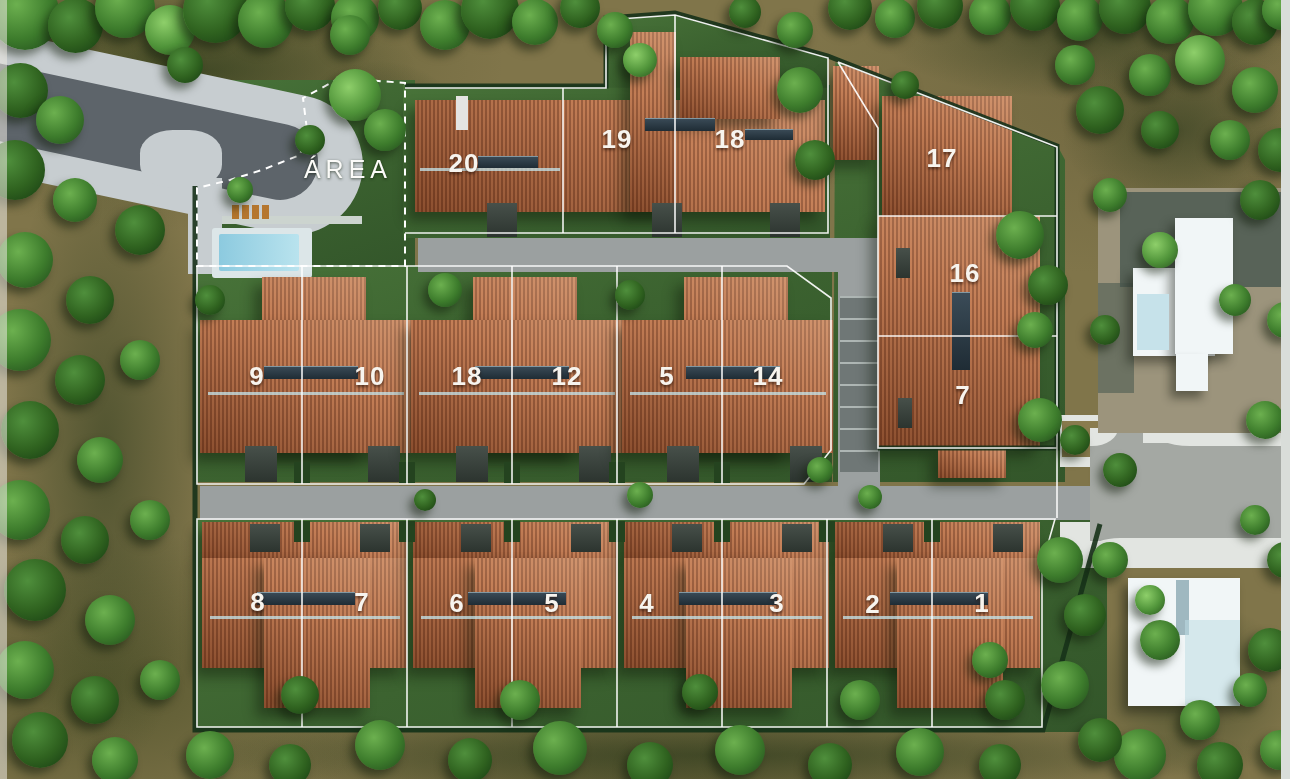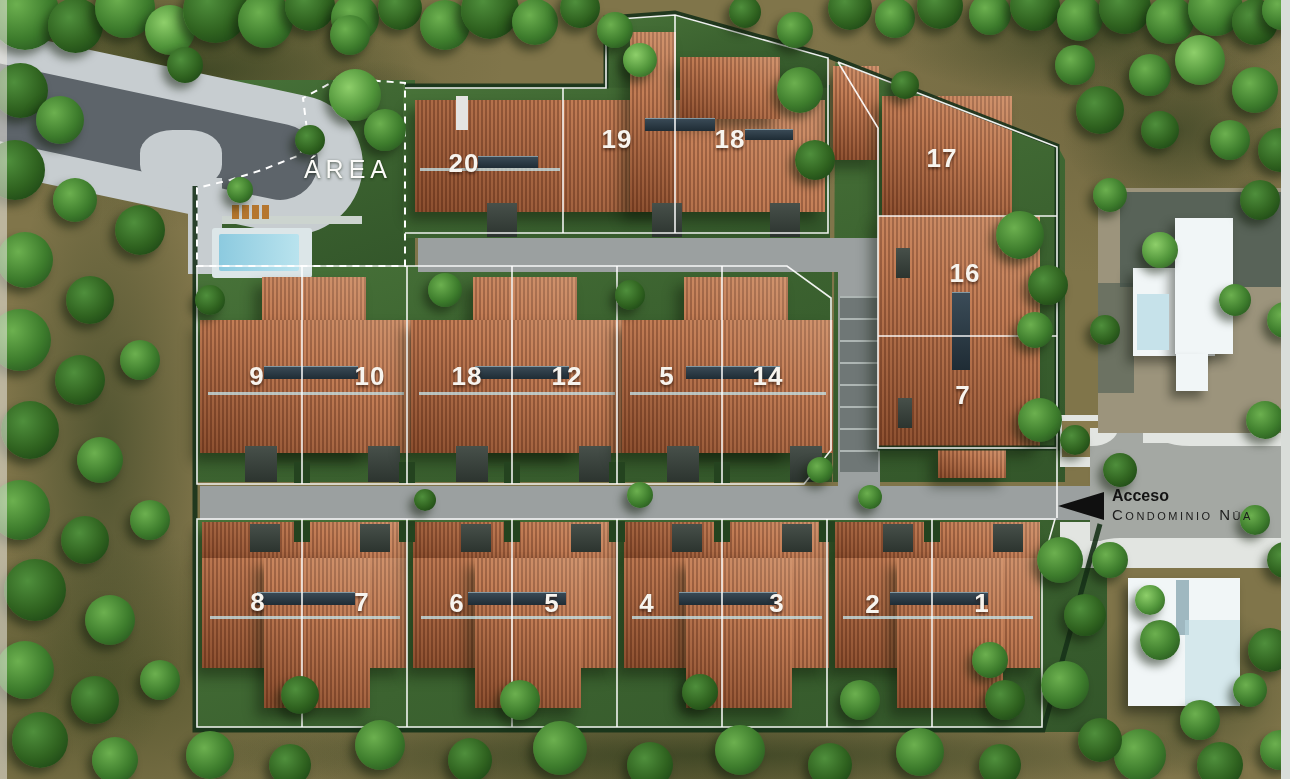--- a/index.html
+++ b/index.html
@@ -315,25 +315,20 @@
       <div class="tree" style="left: 1142px; top: 232px; width: 36px; height: 36px; background: radial-gradient(circle at 38% 35%, rgb(142, 207, 106), rgb(79, 147, 57) 55%, rgb(39, 81, 30) 100%);"></div>
       <div class="tree" style="left: 1219px; top: 284px; width: 32px; height: 32px; background: radial-gradient(circle at 38% 35%, rgb(108, 176, 79), rgb(61, 124, 44) 55%, rgb(31, 71, 26) 100%);"></div>
       <div class="tree" style="left: 1135px; top: 585px; width: 30px; height: 30px; background: radial-gradient(circle at 38% 35%, rgb(142, 207, 106), rgb(79, 147, 57) 55%, rgb(39, 81, 30) 100%);"></div>
       <div class="tree" style="left: 1233px; top: 673px; width: 34px; height: 34px; background: radial-gradient(circle at 38% 35%, rgb(108, 176, 79), rgb(61, 124, 44) 55%, rgb(31, 71, 26) 100%);"></div>
     </div>
 
   <div id="labels" style="left:0;top:0;width:1290px;height:779px;">
     <div id="area-social">
       <div style="position:static">ÁREA</div>
     </div>
-    <div id="access">
-      <div class="tri"></div>
-      <div class="t1">Acceso</div>
-      <div class="t2">Condominio Nūa</div>
-    </div>
   <div class="lot-label" style="left: 982px; top: 603px;">1</div>
       <div class="lot-label" style="left: 873px; top: 604px;">2</div>
       <div class="lot-label" style="left: 777px; top: 603px;">3</div>
       <div class="lot-label" style="left: 647px; top: 603px;">4</div>
       <div class="lot-label" style="left: 552px; top: 603px;">5</div>
       <div class="lot-label" style="left: 457px; top: 603px;">6</div>
       <div class="lot-label" style="left: 362px; top: 602px;">7</div>
       <div class="lot-label" style="left: 258px; top: 602px;">8</div>
       <div class="lot-label" style="left: 257px; top: 376px;">9</div>
       <div class="lot-label" style="left: 370px; top: 376px;">10</div>

